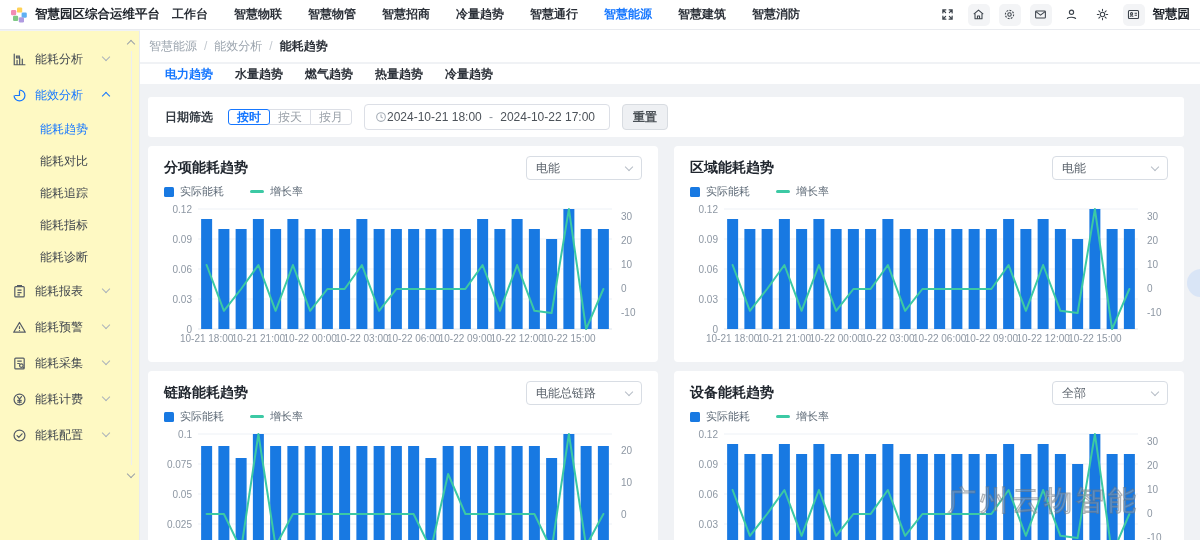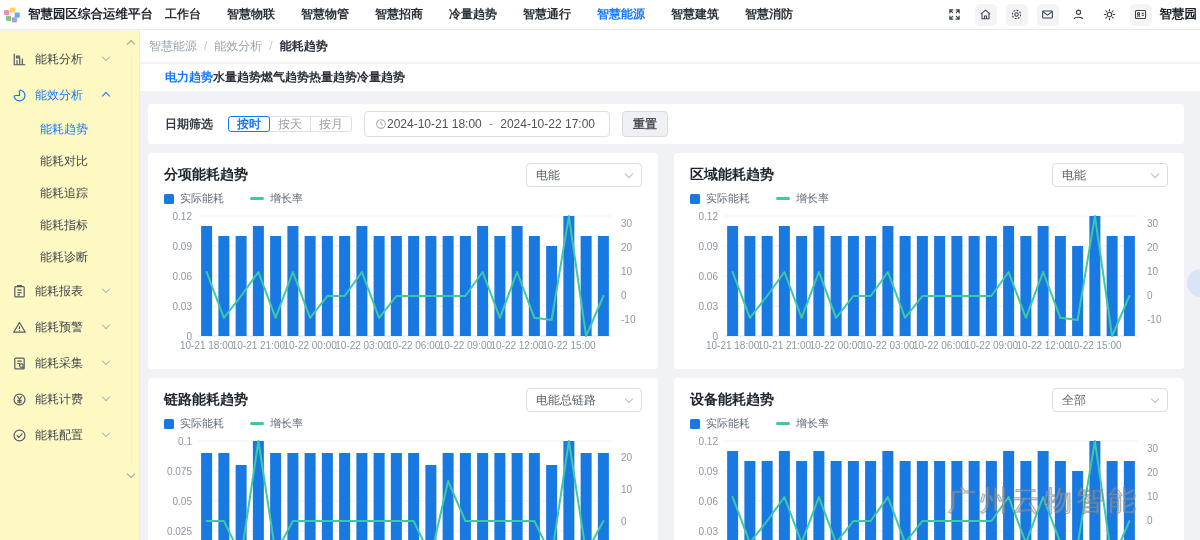--- a/index.html
+++ b/index.html
@@ -1,21 +1,21 @@
 <!DOCTYPE html>
 <html><head>
 <meta charset="utf-8">
 <style>
   * { margin:0; padding:0; box-sizing:border-box; }
   html,body { width:1200px; height:540px; overflow:hidden; }
   body { position:relative; font-family:"Liberation Sans","DejaVu Sans",sans-serif; background:#f0f2f5; color:#2b3038; }
 
   
   header { position:absolute; left:0; top:0; width:1200px; height:30px; background:#fff;
-           border-bottom:1px solid #e9ebef; display:flex; align-items:center; padding:0 3px; z-index:30; }
+           border-bottom:1px solid #e9ebef; display:flex; align-items:center; padding:0 10px; z-index:30; }
   .logo { width:18px; height:18px; display:inline-flex; flex:none; }
   .app-title { font-size:12.5px; font-weight:700; color:#1f242b; margin-left:7px; white-space:nowrap; }
   nav.topnav { display:flex; gap:26px; margin-left:12px; white-space:nowrap; }
   nav.topnav .nav-item { font-size:12px; font-weight:600; color:#2b3038; cursor:pointer; }
   nav.topnav .nav-item.active { color:#1677ff; }
   .hdr-actions { margin-left:auto; display:flex; align-items:center; gap:9px; }
   .icon-btn { width:22px; height:22px; border-radius:5px; display:flex; align-items:center; justify-content:center; color:#3c434b; }
   .icon-btn.boxed { background:#f3f4f6; }
   .icon-btn svg { width:13px; height:13px; }
   .corner-text { font-size:12.5px; font-weight:700; color:#1f242b; margin-left:8px; white-space:nowrap; }
@@ -43,21 +43,21 @@
   .sb-caret.up { top:8px; } .sb-caret.up::before { transform:rotate(-135deg); top:2px; }
   .sb-caret.dn { bottom:62px; } .sb-caret.dn::before { transform:rotate(45deg); top:0; }
   .sb-track { position:absolute; right:7px; top:20px; bottom:76px; width:1px; background:#eceef1; }
 
   
   main { position:absolute; left:140px; top:30px; width:1060px; }
   .crumbbar { height:32px; background:#fff; display:flex; align-items:center; padding-left:9px; font-size:12px; }
   .crumb { color:#9aa3ad; cursor:pointer; }
   .crumb.current { color:#2b3038; font-weight:700; cursor:default; }
   .crumb-sep { color:#c3c9d0; margin:0 7px; }
-  .tabsbar { height:27px; background:#fff; margin-top:2px; display:flex; align-items:center; padding-left:25px; }
+  .tabsbar { height:20px; background:#fff; margin-top:2px; display:flex; align-items:center; padding-left:25px; gap:22px; }
   .tab { font-size:12px; font-weight:600; color:#2b3038; cursor:pointer; white-space:nowrap; }
   .tab.active { color:#1677ff; }
 
   .filtercard { margin:13px 16px 0 8px; height:40px; background:#fff; border-radius:3px;
                 display:flex; align-items:center; padding:0 17px; }
   .flabel { font-size:12px; font-weight:700; color:#333a42; }
   .modes { display:flex; margin-left:15px; }
   .mode-btn { height:16px; padding:0 8px; font-size:12px; background:#fff; border:1px solid #dcdfe6;
               color:#9aa1a9; display:flex; align-items:center; cursor:pointer; margin-left:-1px; }
   .mode-btn:first-child { border-radius:3px 0 0 3px; margin-left:0; }

